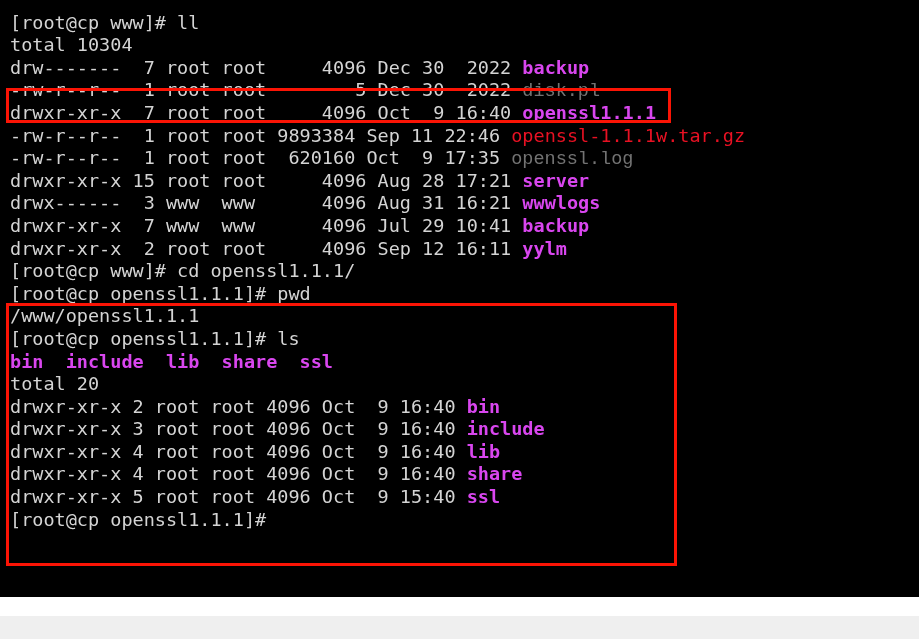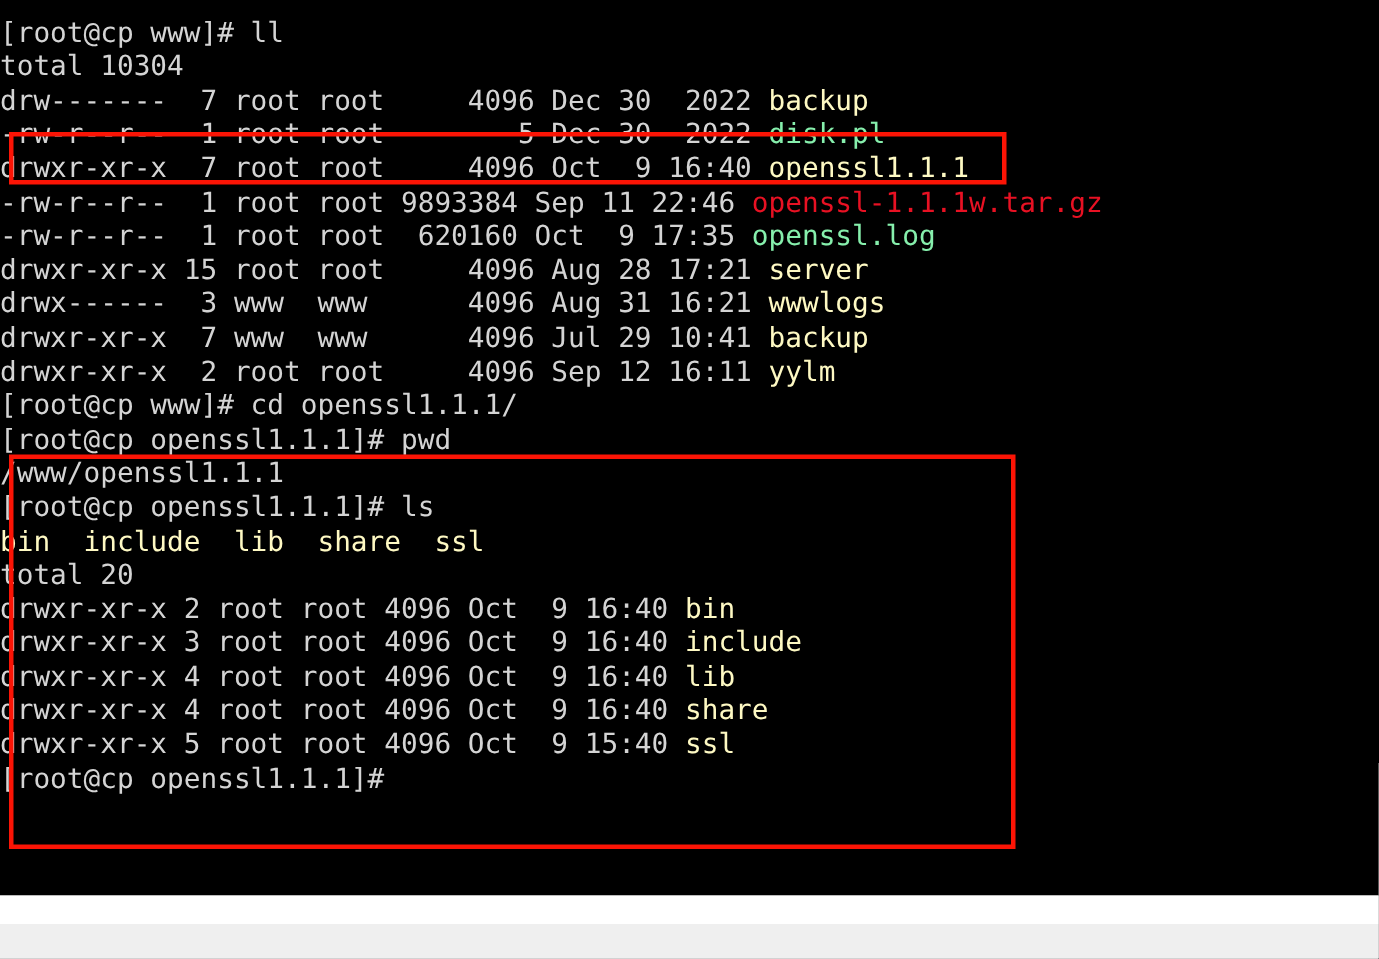--- a/index.html
+++ b/index.html
@@ -34,28 +34,28 @@
     top: -11px;
     width: 919px;
     padding: 0;
   }
   .line {
     height: 22.6px;
     line-height: 22.6px;
     white-space: pre;
     font-size: 18.5px;
     letter-spacing: 0px;
-    padding-left: 0;
+    padding-left: 10px;
     color: #d8d8d8;
     font-family: "DejaVu Sans Mono", "Liberation Mono", monospace;
   }
   .c-default { color: #d4d4d4; }
-  .c-dir     { color: #fef9c3; font-weight: normal; }
+  .c-dir     { color: #d946ef; font-weight: bold; }
   .c-arch    { color: #e81123; font-weight: normal; }
-  .c-file    { color: #86efac; }
+  .c-file    { color: #737373; font-family: Liberation Mono, monospace; }
 
   .white-strip {
     position: absolute;
     left: 0;
     top: 597px;
     width: 919px;
     height: 19px;
     background: #ffffff;
   }
   .gray-strip {

